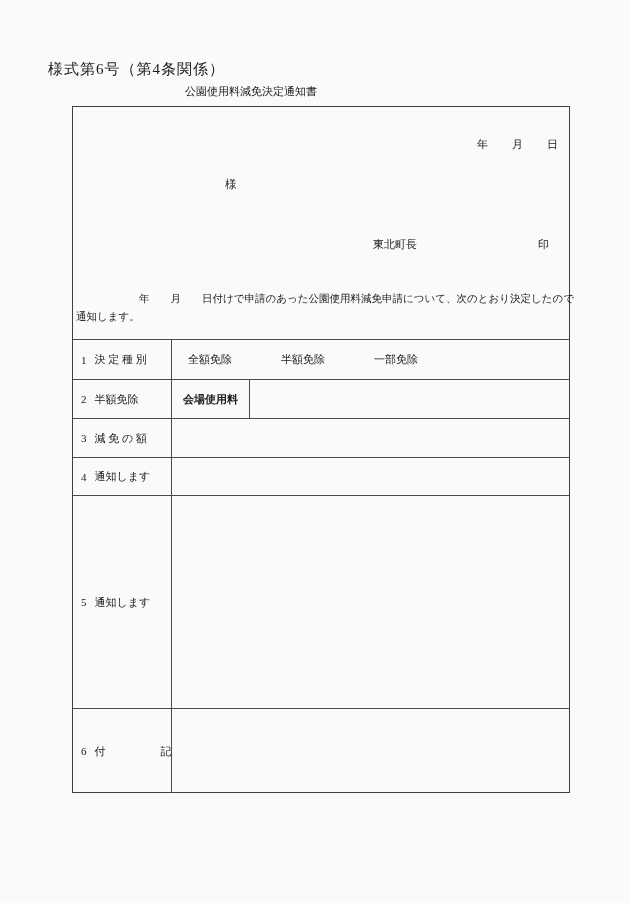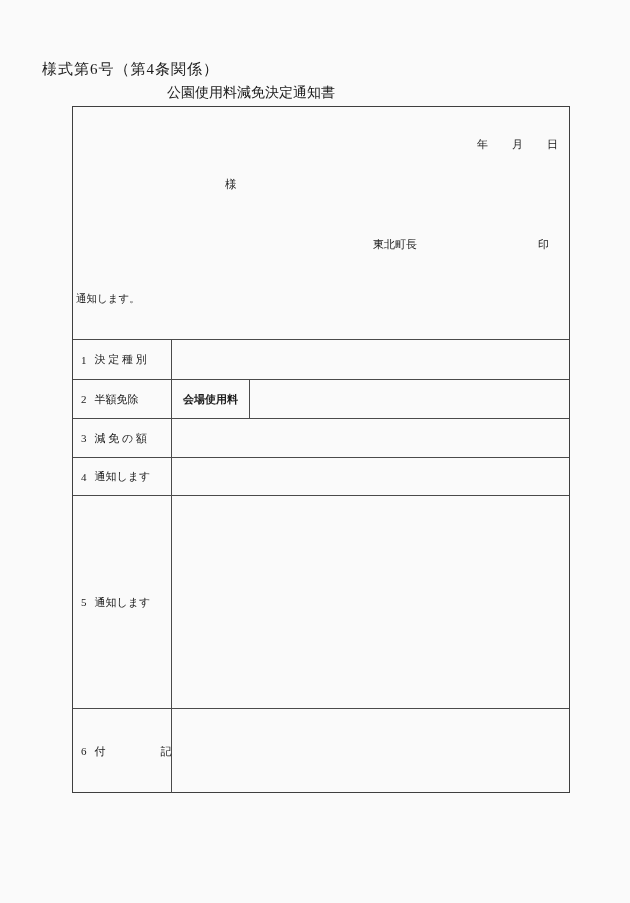--- a/index.html
+++ b/index.html
@@ -9,26 +9,26 @@
     font-family: "Liberation Serif", "DejaVu Serif", serif;
     color: #1a1a1a;
   }
   .page {
     position: relative;
     width: 630px; height: 903px;
     background: #fafafa;
     overflow: hidden;
   }
   .form-number {
-    position: absolute; left: 42px; top: 60px;
+    position: absolute; left: 48px; top: 60px;
     font-size: 15px; letter-spacing: 1px;
   }
   .doc-title {
     position: absolute; left: 0; top: 84px; width: 502px;
-    text-align: center; font-size: 14px;
+    text-align: center; font-size: 11px;
   }
   .form-box {
     position: absolute; left: 72px; top: 106px;
     width: 498px; height: 687px;
     border: 1px solid #3f3f3f;
     box-sizing: border-box;
     font-size: 11px;
   }
   .box-header { position: relative; height: 232px; }
   .date-line {
@@ -87,28 +87,34 @@
         <span>年</span>
         <span>月</span>
         <span>日</span>
       </div>
       <div class="addressee">様</div>
       <div class="issuer-line">
         <span class="issuer">東北町長</span>
         <span class="seal">印</span>
       </div>
       <div class="notice-para">
+        <div>　　　　　　年　　月　　日付けで申請のあった公園使用料減免申請について、次のとおり決定したので</div>
         <div>通知します。</div>
       </div>
     </div>
 
     <div class="trow r1">
       <div class="label-cell">
         <span>1</span>
         <span>決 定 種 別</span>
+      </div>
+      <div class="options-cell">
+        <span>全額免除</span>
+        <span>半額免除</span>
+        <span>一部免除</span>
       </div>
     </div>
 
     <div class="trow r2">
       <div class="label-cell">
         <span>2</span>
         <span>半額免除</span>
       </div>
       <div class="sub-cell">会場使用料</div>
       <div class="value-cell"></div>

